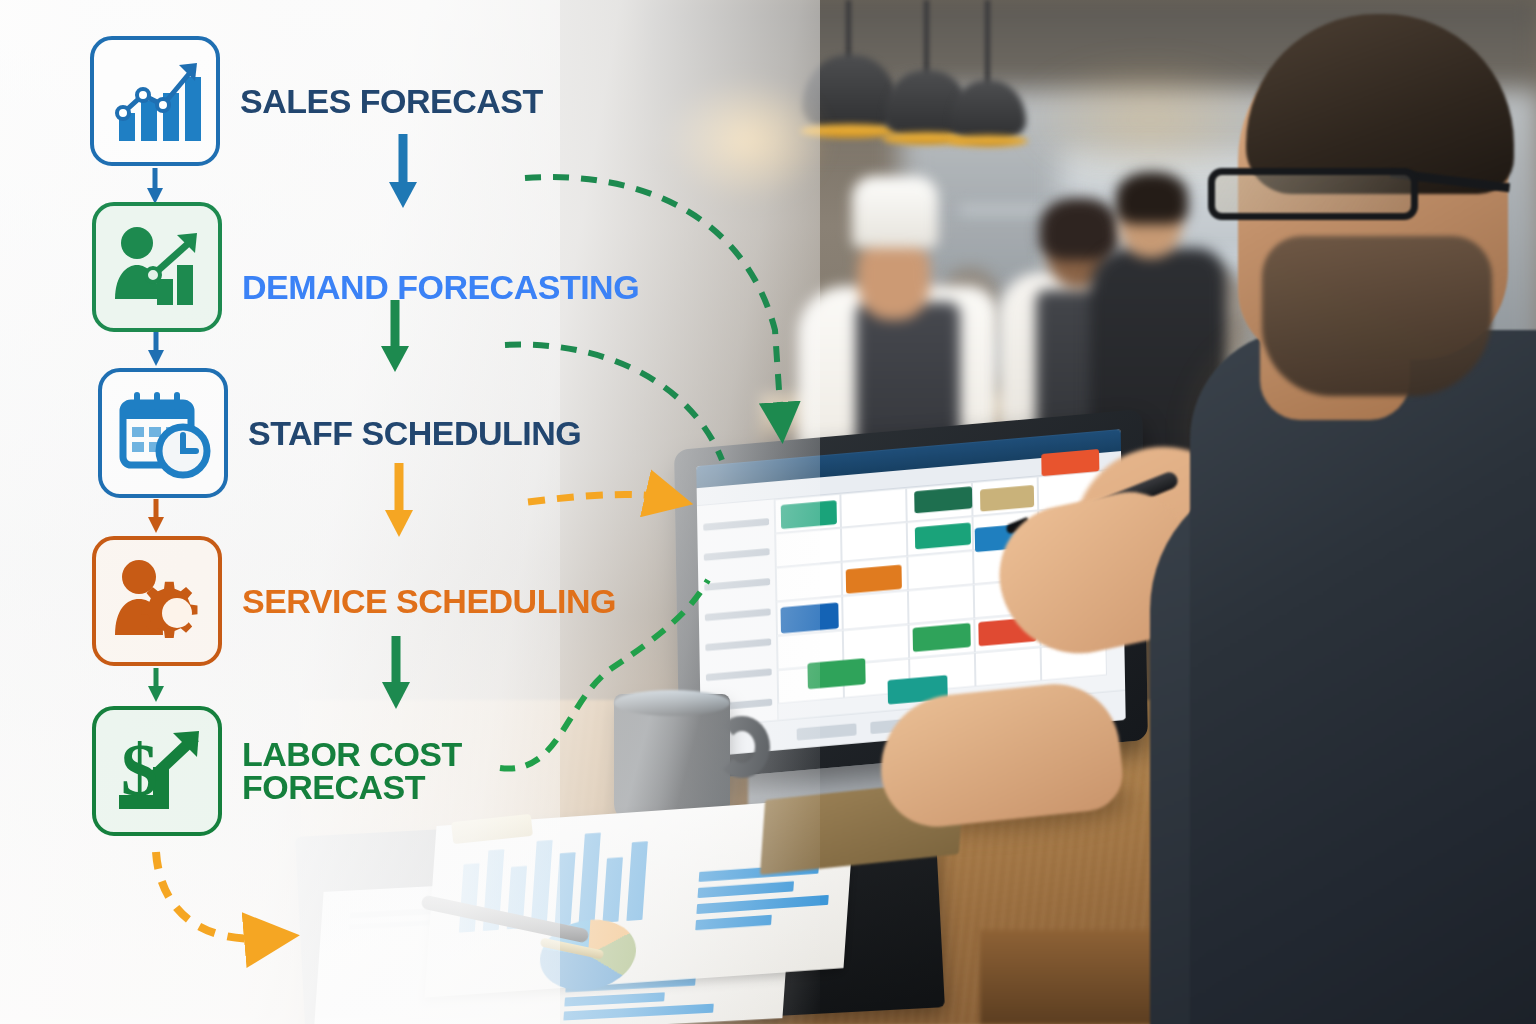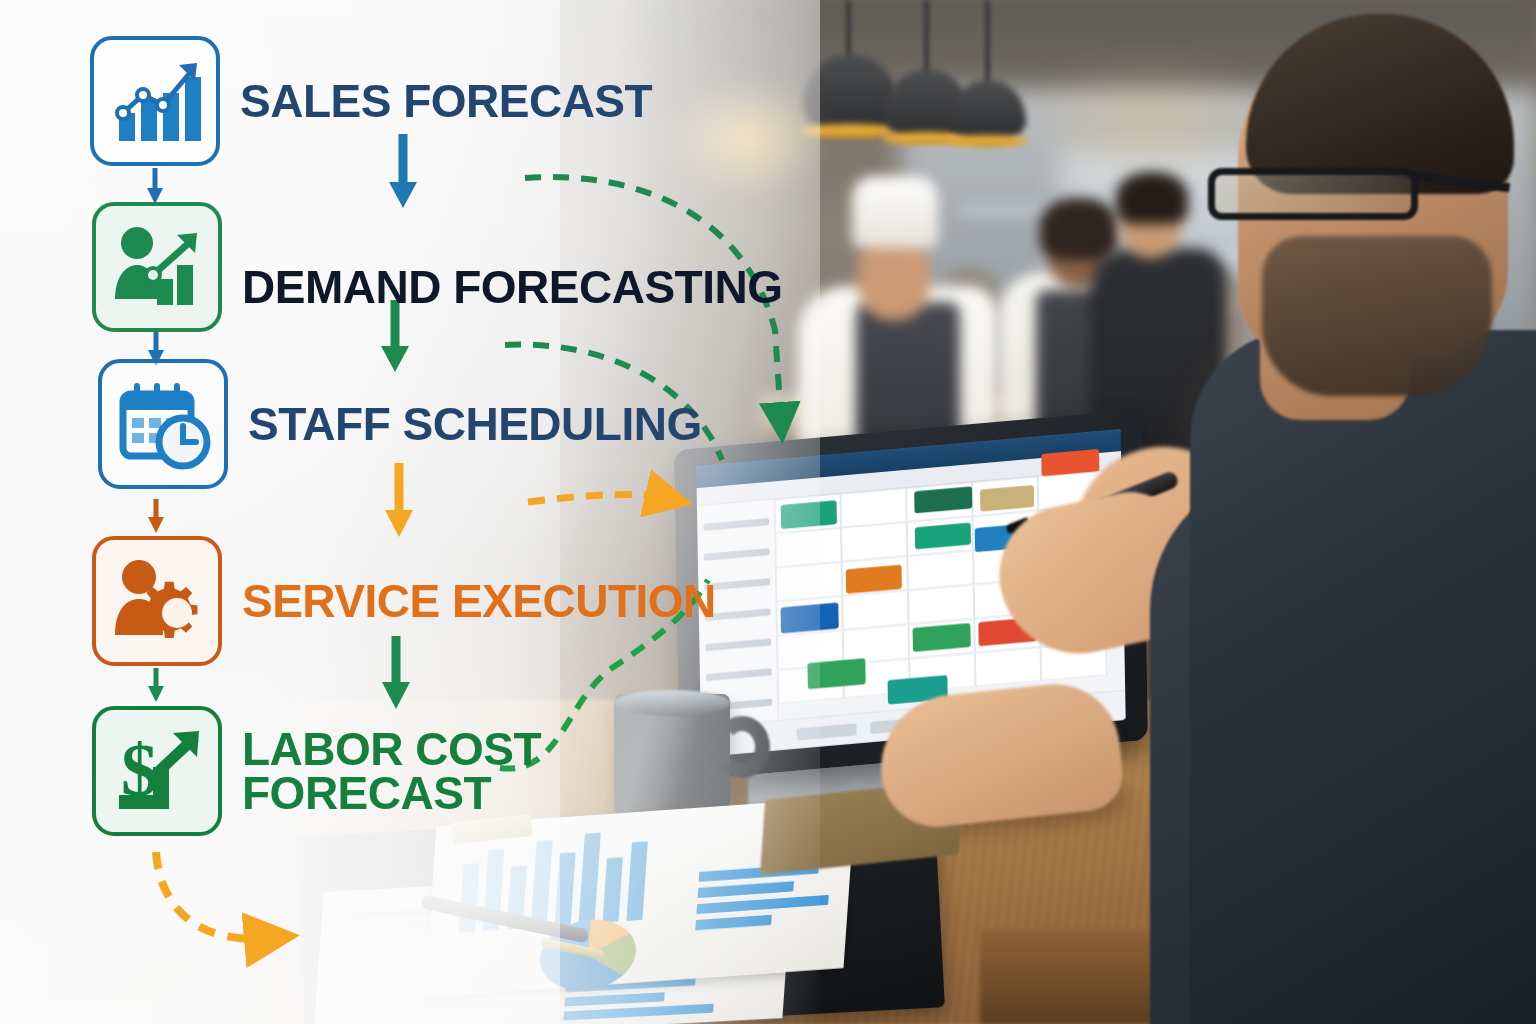--- a/index.html
+++ b/index.html
@@ -335,24 +335,24 @@
     width:130px; height:130px; border-radius:22px; border:4px solid #1f6fb2;
     background:rgba(255,255,255,.45); display:flex; align-items:center; justify-content:center;
   }
   .iconbox.green{ border-color:#1d8a4f; background:rgba(226,242,232,.6); }
   .iconbox.greenD{ border-color:#15803d; background:rgba(226,242,232,.55); }
   .iconbox.orange{ border-color:#c75b15; background:rgba(253,243,234,.5); }
   .iconbox.blue{ border-color:#1f6fb2; }
 
   .lbl{
     margin-left:20px; font-weight:bold; letter-spacing:-.5px;
-    font-size:46px; line-height:.96; white-space:pre-line;
+    font-size:34px; line-height:.96; white-space:pre-line;
   }
   .lbl.navy{ color:#22466f; }
-  .lbl.green{ color:#0f172a;margin-top:40px; }
+  .lbl.green{ color:#3b82f6;margin-top:40px; }
   .lbl.greenD{ color:#15803d; }
   .lbl.orange{ color:#e0701a; }
 
   .svgoverlay{ position:absolute; inset:0; pointer-events:none; }
 </style>
 </head>
 <body>
 
 <div id="stage">
 
@@ -635,21 +635,21 @@
             <rect x="70" y="48" width="16" height="40"></rect>
             <path d="M46,58 L84,24" stroke="#1d8a4f" stroke-width="7" fill="none"></path>
             <path d="M70,18 L90,16 L88,36 Z"></path>
             <circle cx="46" cy="58" r="7" fill="#e2f2e8" stroke="#1d8a4f" stroke-width="4"></circle>
           </g>
         </svg>
       </div>
       <div class="lbl green">DEMAND FORECASTING</div>
     </div>
 
-    <div class="node" style="left:92px; top:359px;padding-left:6px;">
+    <div class="node" style="left:92px; top:368px;padding-left:6px;">
       <div class="iconbox blue">
         <svg width="100" height="100" viewBox="0 0 100 100">
           <rect x="10" y="20" width="68" height="62" rx="8" fill="none" stroke="#1f7fc4" stroke-width="7"></rect>
           <rect x="10" y="20" width="68" height="16" fill="#1f7fc4"></rect>
           <g stroke="#1f7fc4" stroke-width="6" stroke-linecap="round">
             <line x1="24" y1="12" x2="24" y2="26"></line>
             <line x1="44" y1="12" x2="44" y2="26"></line>
             <line x1="64" y1="12" x2="64" y2="26"></line>
           </g>
           <g fill="#6fb3e0">
@@ -671,21 +671,21 @@
       <div class="iconbox orange">
         <svg width="100" height="100" viewBox="0 0 100 100">
           <g fill="#c75b15">
             <circle cx="32" cy="26" r="17"></circle>
             <path d="M8,84 C8,58 20,48 32,48 C44,48 56,58 56,84 Z"></path>
             <path d="M70,36 l7,3 6,-5 7,7 -5,6 3,7 8,1 0,10 -8,1 -3,7 5,6 -7,7 -6,-5 -7,3 -1,8 -10,0 -1,-8 -7,-3 -6,5 -7,-7 5,-6 -3,-7 -8,-1 0,-10 8,-1 3,-7 -5,-6 7,-7 6,5 7,-3 1,-8 10,0 z" transform="translate(6,6) scale(.88)"></path>
             <circle cx="70" cy="62" r="15" fill="#fdf3ea"></circle>
           </g>
         </svg>
       </div>
-      <div class="lbl orange">SERVICE EXECUTION</div>
+      <div class="lbl orange">SERVICE SCHEDULING</div>
     </div>
 
     <div class="node" style="left:92px; top:706px;">
       <div class="iconbox greenD">
         <svg width="100" height="100" viewBox="0 0 100 100">
           <g fill="#15803d">
             <path d="M12,88 L12,74 L46,74 L46,46 L62,46 L62,88 Z"></path>
             <path d="M50,52 L84,20" stroke="#15803d" stroke-width="11" fill="none" stroke-linecap="square"></path>
             <path d="M66,12 L92,10 L90,36 Z"></path>
             <text x="14" y="74" font-family="Liberation Serif, serif" font-size="74" font-weight="bold" fill="#15803d">$</text>

